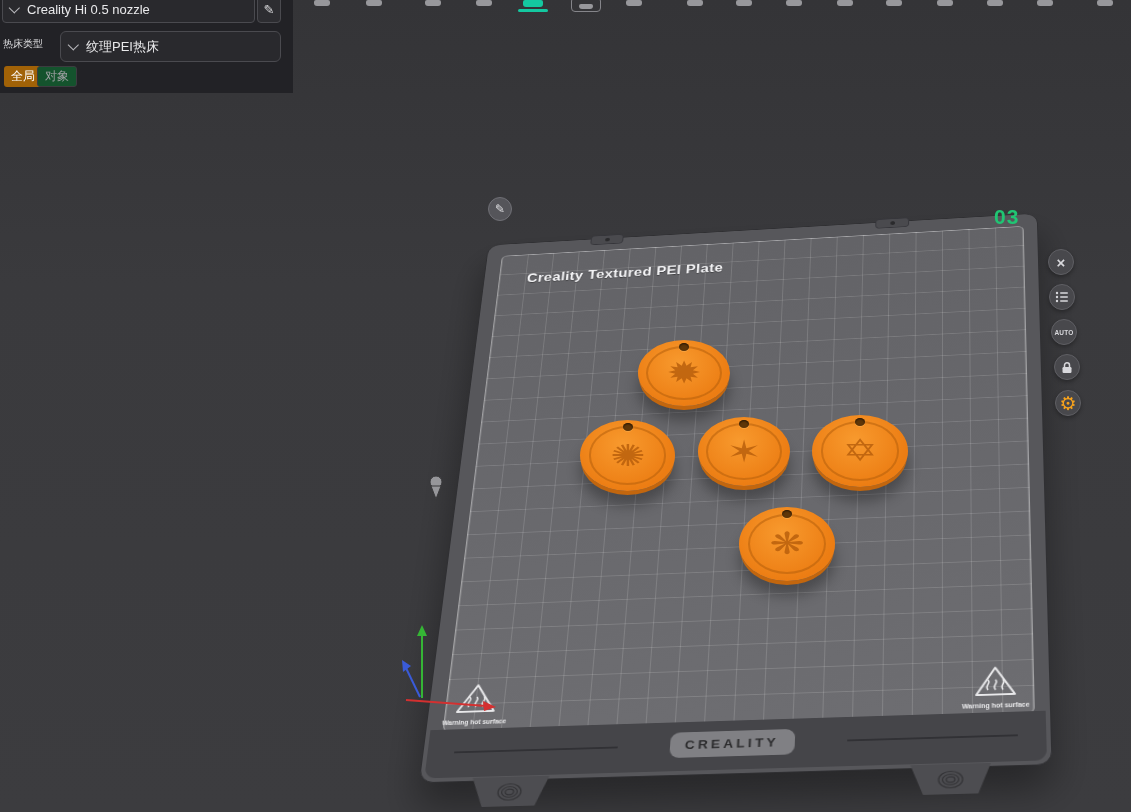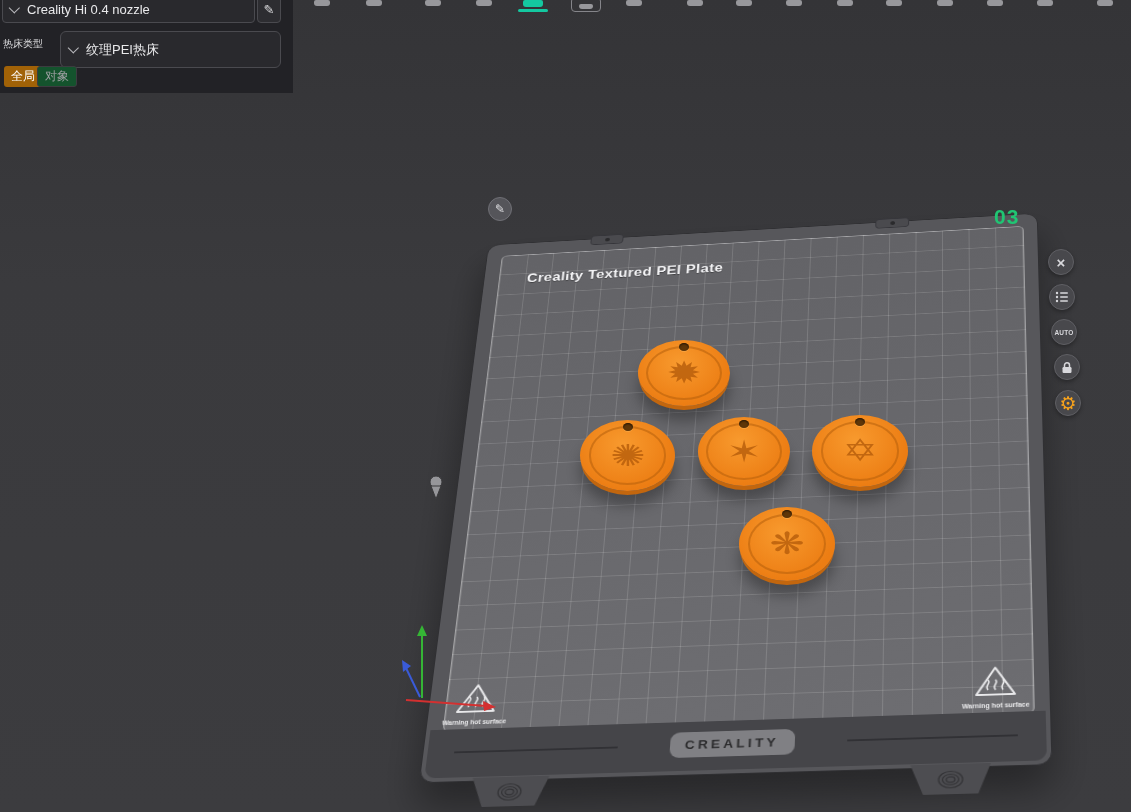--- a/index.html
+++ b/index.html
@@ -20,21 +20,21 @@
   .tbi.active .ul { position:absolute; left:50%; top:9px; width:30px; height:3px; margin-left:-15px; background:#14c8a0; border-radius:2px; }
   .tbi.boxed { width:30px; height:15px; top:-3px; border:1px solid #85858a; border-radius:4px; }
   .tbi.boxed .g { margin-top:6px; width:14px; height:5px; }
 
   
   .left-panel { position:absolute; left:0; top:0; width:293px; height:93px; background:#222226; z-index:8; }
   .pp-select { position:absolute; display:flex; align-items:center; background:#29292d; border:1px solid #4a4a4f; color:#e9e9eb; font-size:13px; }
   .pp-printer { left:2px; top:-4px; width:253px; height:27px; border-radius:4px; padding-left:8px; }
   .pp-edit { position:absolute; left:257px; top:-4px; width:24px; height:27px; background:#2d2d31; border:1px solid #4a4a4f; border-radius:4px; color:#dcdcde; display:flex; align-items:center; justify-content:center; font-size:13px; }
   .pp-bedlabel { position:absolute; left:3px; top:37px; font-size:10px; color:#dadadc; }
-  .pp-bed { left:60px; top:31px; width:221px; height:37px; border-radius:6px; padding-left:9px; }
+  .pp-bed { left:60px; top:31px; width:221px; height:31px; border-radius:6px; padding-left:9px; }
   .chev { width:8px; height:8px; border-left:1.6px solid #b9b9bd; border-bottom:1.6px solid #b9b9bd; transform:rotate(-45deg) translate(1px,-2px); margin-right:8px; flex:0 0 auto; }
   .pp-tab { position:absolute; top:66px; height:21px; display:flex; align-items:center; padding:0 7px; font-size:12px; border-radius:3px; }
   .tab-global { left:4px; background:#a16207; color:#ffffff; }
   .tab-object { left:37px; background:#14532d; color:#9fa0a3; border:1px solid #3c3c40; }
 
   
   .plate3d {
     position:absolute; left:448px; top:152px; width:595px; height:660px; z-index:1;
     transform:perspective(2600px) rotateX(35deg) rotateY(-8deg) rotateZ(2.5deg);
   }
@@ -272,21 +272,21 @@
     <polygon points="100,87 87,81 88,91" fill="#d33030"></polygon>
     <line x1="24" y1="77" x2="10" y2="48" stroke="#3a5bd9" stroke-width="2"></line>
     <polygon points="6,40 7,52 15,46" fill="#3a5bd9"></polygon>
   </svg>
 
 </div>
 
 <div class="left-panel">
   <div class="pp-select pp-printer">
     <span class="chev"></span>
-    <span>Creality Hi 0.4 nozzle</span>
+    <span>Creality Hi 0.5 nozzle</span>
   </div>
   <div class="pp-edit">
     <span>✎</span>
   </div>
   <div class="pp-bedlabel">热床类型</div>
   <div class="pp-select pp-bed">
     <span class="chev"></span>
     <span>纹理PEI热床</span>
   </div>
   <div class="pp-tab tab-global">

